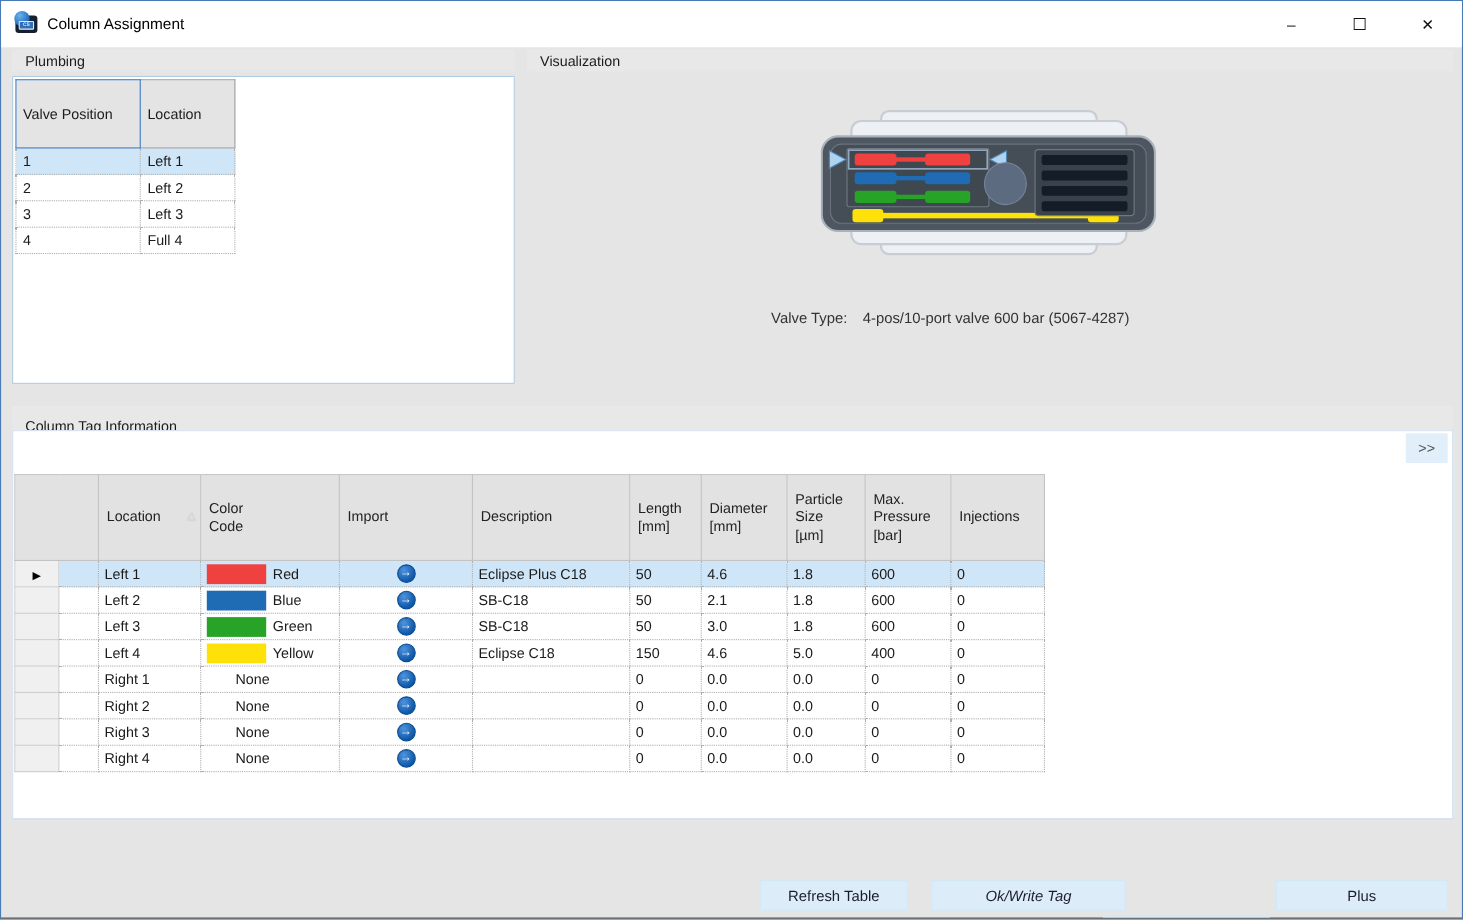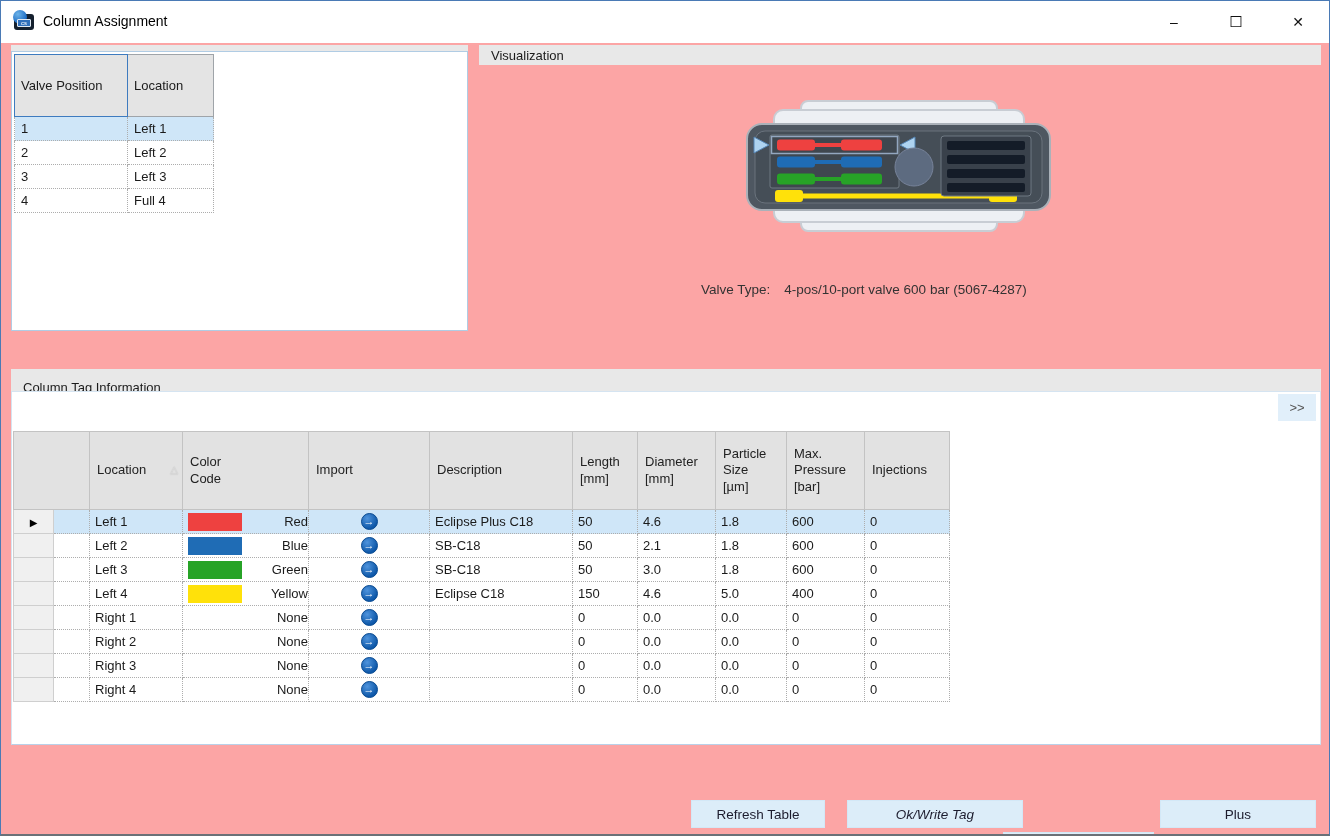--- a/index.html
+++ b/index.html
@@ -1,20 +1,20 @@
 <!DOCTYPE html>
 <html style="--valve-red: #ee4140; --valve-blue: #1f6cb5; --valve-green: #27a327; --valve-yellow: #ffe10a;"><head>
 <meta charset="utf-8">
 <style>
   * { box-sizing: border-box; margin: 0; padding: 0; }
   html,body { background:#9aa0a6; }
   body { font-family: "Liberation Sans", sans-serif; }
 
   #window{
-    position:relative; width:1330px; height:836px; background:#fca5a5;
+    position:relative; width:1330px; height:836px; background:#e5e5e5;
     border:1px solid #4a7ab5; border-bottom:2px solid #6b7077;
     overflow:hidden; color:#1b1b1b; font-size:13px;
   }
 
   
   .titlebar{ position:absolute; left:0; top:0; width:100%; height:42px; background:#fff; }
   .app-icon{ position:absolute; left:12px; top:9px; width:22px; height:22px; }
   .app-icon .base{ position:absolute; left:1px; top:4px; width:20px; height:16px; background:#15202e; border-radius:3px; }
   .app-icon .orb{ position:absolute; left:0; top:0; width:14px; height:14px; border-radius:50%;
     background:radial-gradient(circle at 35% 30%, #6db3e8, #1565c0 75%); }
@@ -27,21 +27,21 @@
   .win-btn.max{ font-size:15px; }
 
   
   .strip{ position:absolute; height:20px; background:#e8e8e8; display:flex; align-items:center;
     padding-left:12px; color:#1b1b1b; }
   .strip-plumbing{ left:10px; top:44px; width:457px; }
   .strip-visualization{ left:478px; top:44px; width:842px; }
   .strip-tag{ left:10px; top:368px; width:1310px; height:36px; }
 
   
-  .plumbing-panel{ position:absolute; left:10px; top:50px; width:457px; height:280px;
+  .plumbing-panel{ position:absolute; left:10px; top:68px; width:457px; height:280px;
     background:#fff; border:1px solid #b0cce4; }
   table.grid{ border-collapse:collapse; table-layout:fixed; }
   .plumbing-table{ position:absolute; left:2px; top:2px; width:199px; }
   .plumbing-table col.c1{ width:113px; } .plumbing-table col.c2{ width:86px; }
   .plumbing-table th{ height:62px; background:#e4e4e4; border:1px solid #9fa4a9;
     font-weight:normal; text-align:left; padding-left:6px; vertical-align:middle; }
   .plumbing-table th.focused{ border:1px solid #3e7bbf; }
   .plumbing-table td{ height:24px; padding-left:6px; border-right:1px dotted #adadad;
     border-bottom:1px dotted #adadad; border-left:1px dotted #adadad; background:#fff; }
   .plumbing-table tr.sel td{ background:#cfe6f8; }
@@ -65,21 +65,21 @@
     font-weight:normal; text-align:left; vertical-align:middle; padding:2px 4px 2px 7px;
     white-space:pre-line; color:#222; line-height:1.25; }
   .tag-table th .th-flex{ display:flex; align-items:center; justify-content:space-between; }
   .sort-icon{ color:#e6e6e6; font-size:10px; text-shadow:0 0 1px #999; }
   .tag-table td{ height:24px; padding-left:5px; background:#fff;
     border-right:1px dotted #adadad; border-bottom:1px dotted #adadad; }
   .tag-table td.rowhead{ background:#f0f0f0; border:1px solid #cfcfcf; padding:0;
     text-align:center; }
   .tag-table tr.sel td:not(.rowhead){ background:#cfe6f8; }
   .row-arrow{ font-size:10px; color:#000; }
-  .color-cell{ display:flex; align-items:center; gap:6px;justify-content:space-between; }
+  .color-cell{ display:flex; align-items:center; gap:6px; }
   .swatch{ width:54px; height:18px; flex:0 0 54px; }
   .swatch.none{ visibility:hidden; width:20px; flex:0 0 20px; }
   .import-cell{ text-align:center; padding-left:0 !important; }
   .import-btn{ display:inline-block; width:17px; height:17px; border-radius:50%;
     background:radial-gradient(circle at 35% 30%, #4f94dd, #0d57a8 72%);
     border:1px solid #0a4b92; color:#fff; font-size:11px; line-height:15px;
     text-align:center; cursor:default; vertical-align:middle; }
 
   
   .footer-btn{ position:absolute; top:799px; height:28px; background:#dcedf9;

